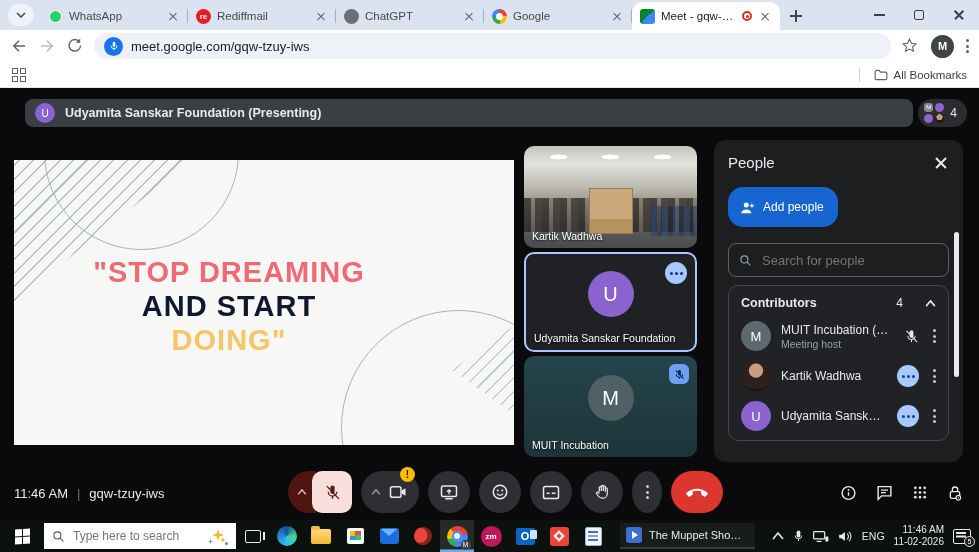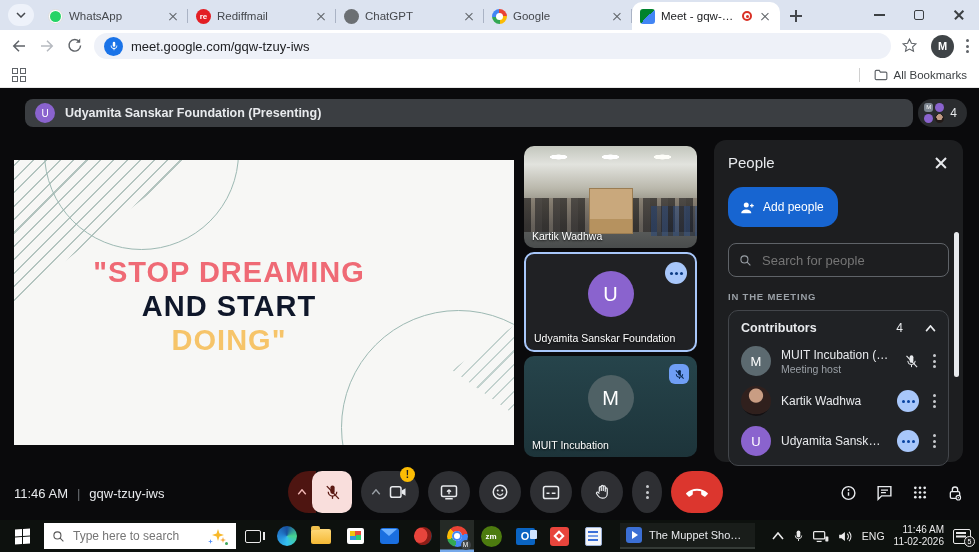--- a/index.html
+++ b/index.html
@@ -170,21 +170,21 @@
   .store { width:17px; height:16px; background:#fff; border-radius:2px; position:relative; }
   .store::before { content:""; position:absolute; left:3px; top:3px; width:11px; height:9px; background:conic-gradient(#e74c3c 0 25%, #2ecc71 25% 50%, #3498db 50% 75%, #f1c40f 75%); }
   .olnew { width:19px; height:16px; background:#1a6fe0; border-radius:3px; position:relative; }
   .olnew::before { content:""; position:absolute; left:1px; top:1px; border-left:8.5px solid transparent; border-right:8.5px solid transparent; border-top:7px solid #6db1ff; }
   .snip { width:18px; height:18px; border-radius:50%; background:radial-gradient(circle at 35% 40%, #e8453c 0 45%, #8d1d17 50% 70%, #3a3f52 74%); transform:rotate(-20deg); }
   .chromewrap { background:#252a26; box-shadow:inset 0 -2.5px 0 #76a9ea; }
   .chrome { width:21px; height:21px; border-radius:50%; position:relative;
     background:conic-gradient(from -45deg, #ea4335 0 33%, #4285f4 33% 66%, #34a853 66% 83%, #fbbc04 83%); }
   .chrome::before { content:""; position:absolute; left:5.5px; top:5.5px; width:10px; height:10px; border-radius:50%; background:#fff; box-shadow:inset 0 0 0 2px #4285f4; }
   .chrome .mbadge { position:absolute; right:-3px; bottom:-3px; width:10px; height:10px; border-radius:50%; background:#3f4447; color:#fff; font-size:6.5px; font-style:normal; text-align:center; line-height:10px; }
-  .zoomapp { width:21px; height:21px; border-radius:50%; background:#4d7c0f; color:#fff; font-size:8px; font-weight:bold; display:flex; align-items:center; justify-content:center; }
+  .zoomapp { width:21px; height:21px; border-radius:50%; background:#be185d; color:#fff; font-size:8px; font-weight:bold; display:flex; align-items:center; justify-content:center; }
   .olclassic { width:19px; height:17px; background:#0a64c2; border-radius:2px; color:#fff; font-size:11px; font-weight:bold; display:flex; align-items:center; justify-content:center; position:relative; }
   .olclassic::after { content:""; position:absolute; right:-2px; top:2px; width:7px; height:9px; background:#cfe3ff; border-radius:1px; }
   .redapp { width:19px; height:19px; background:#e8453c; border-radius:3px; display:flex; align-items:center; justify-content:center; }
   .redapp i { width:8px; height:8px; border:2px solid #fff; transform:rotate(45deg); display:block; }
   .docapp { width:17px; height:19px; background:#f4f6f9; border-radius:2px; position:relative; border:1px solid #9db3d8; }
   .docapp::before { content:""; position:absolute; left:2px; top:3px; width:10px; height:2px; background:#3a6fd8; box-shadow:0 4px 0 #7aa0e8, 0 8px 0 #3a6fd8; }
   .muppet { height:26px; margin-left:10px; display:flex; align-items:center; gap:7px; background:#191d1a; border-bottom:2px solid #6f787255; padding:0 10px 0 6px; max-width:135px; }
   .muppet .mic2 { width:16px; height:16px; border-radius:3px; background:#3b6fd4; display:flex; align-items:center; justify-content:center; flex:0 0 auto; }
   .muppet .mic2 i { width:0; height:0; border-left:6px solid #fff; border-top:4px solid transparent; border-bottom:4px solid transparent; display:block; margin-left:1px; }
   .muppet .mlabel { color:#e8eaed; font-size:11px; white-space:nowrap; overflow:hidden; text-overflow:ellipsis; }
@@ -381,21 +381,20 @@
           </svg>
         <span>Add people</span>
       </div>
       <div class="searchbox">
         <svg width="15" height="15" viewBox="0 0 24 24">
             <circle cx="10" cy="10" r="6.5" fill="none" stroke="#9aa0a6" stroke-width="2"></circle>
             <line x1="15" y1="15" x2="21" y2="21" stroke="#9aa0a6" stroke-width="2"></line>
           </svg>
         <input placeholder="Search for people" style="">
       </div>
-      <div class="inmeeting">IN THE MEETING</div>
       <div class="contrib">
         <div class="contrib-h">
           <span class="cl">Contributors</span>
           <span class="cc">4</span>
           <svg width="11" height="7" viewBox="0 0 12 8">
               <polyline points="1,7 6,1 11,7" fill="none" stroke="#e8eaed" stroke-width="1.8"></polyline>
             </svg>
         </div>
         <div class="prow">
           <span class="pav pav-gray">M</span>

